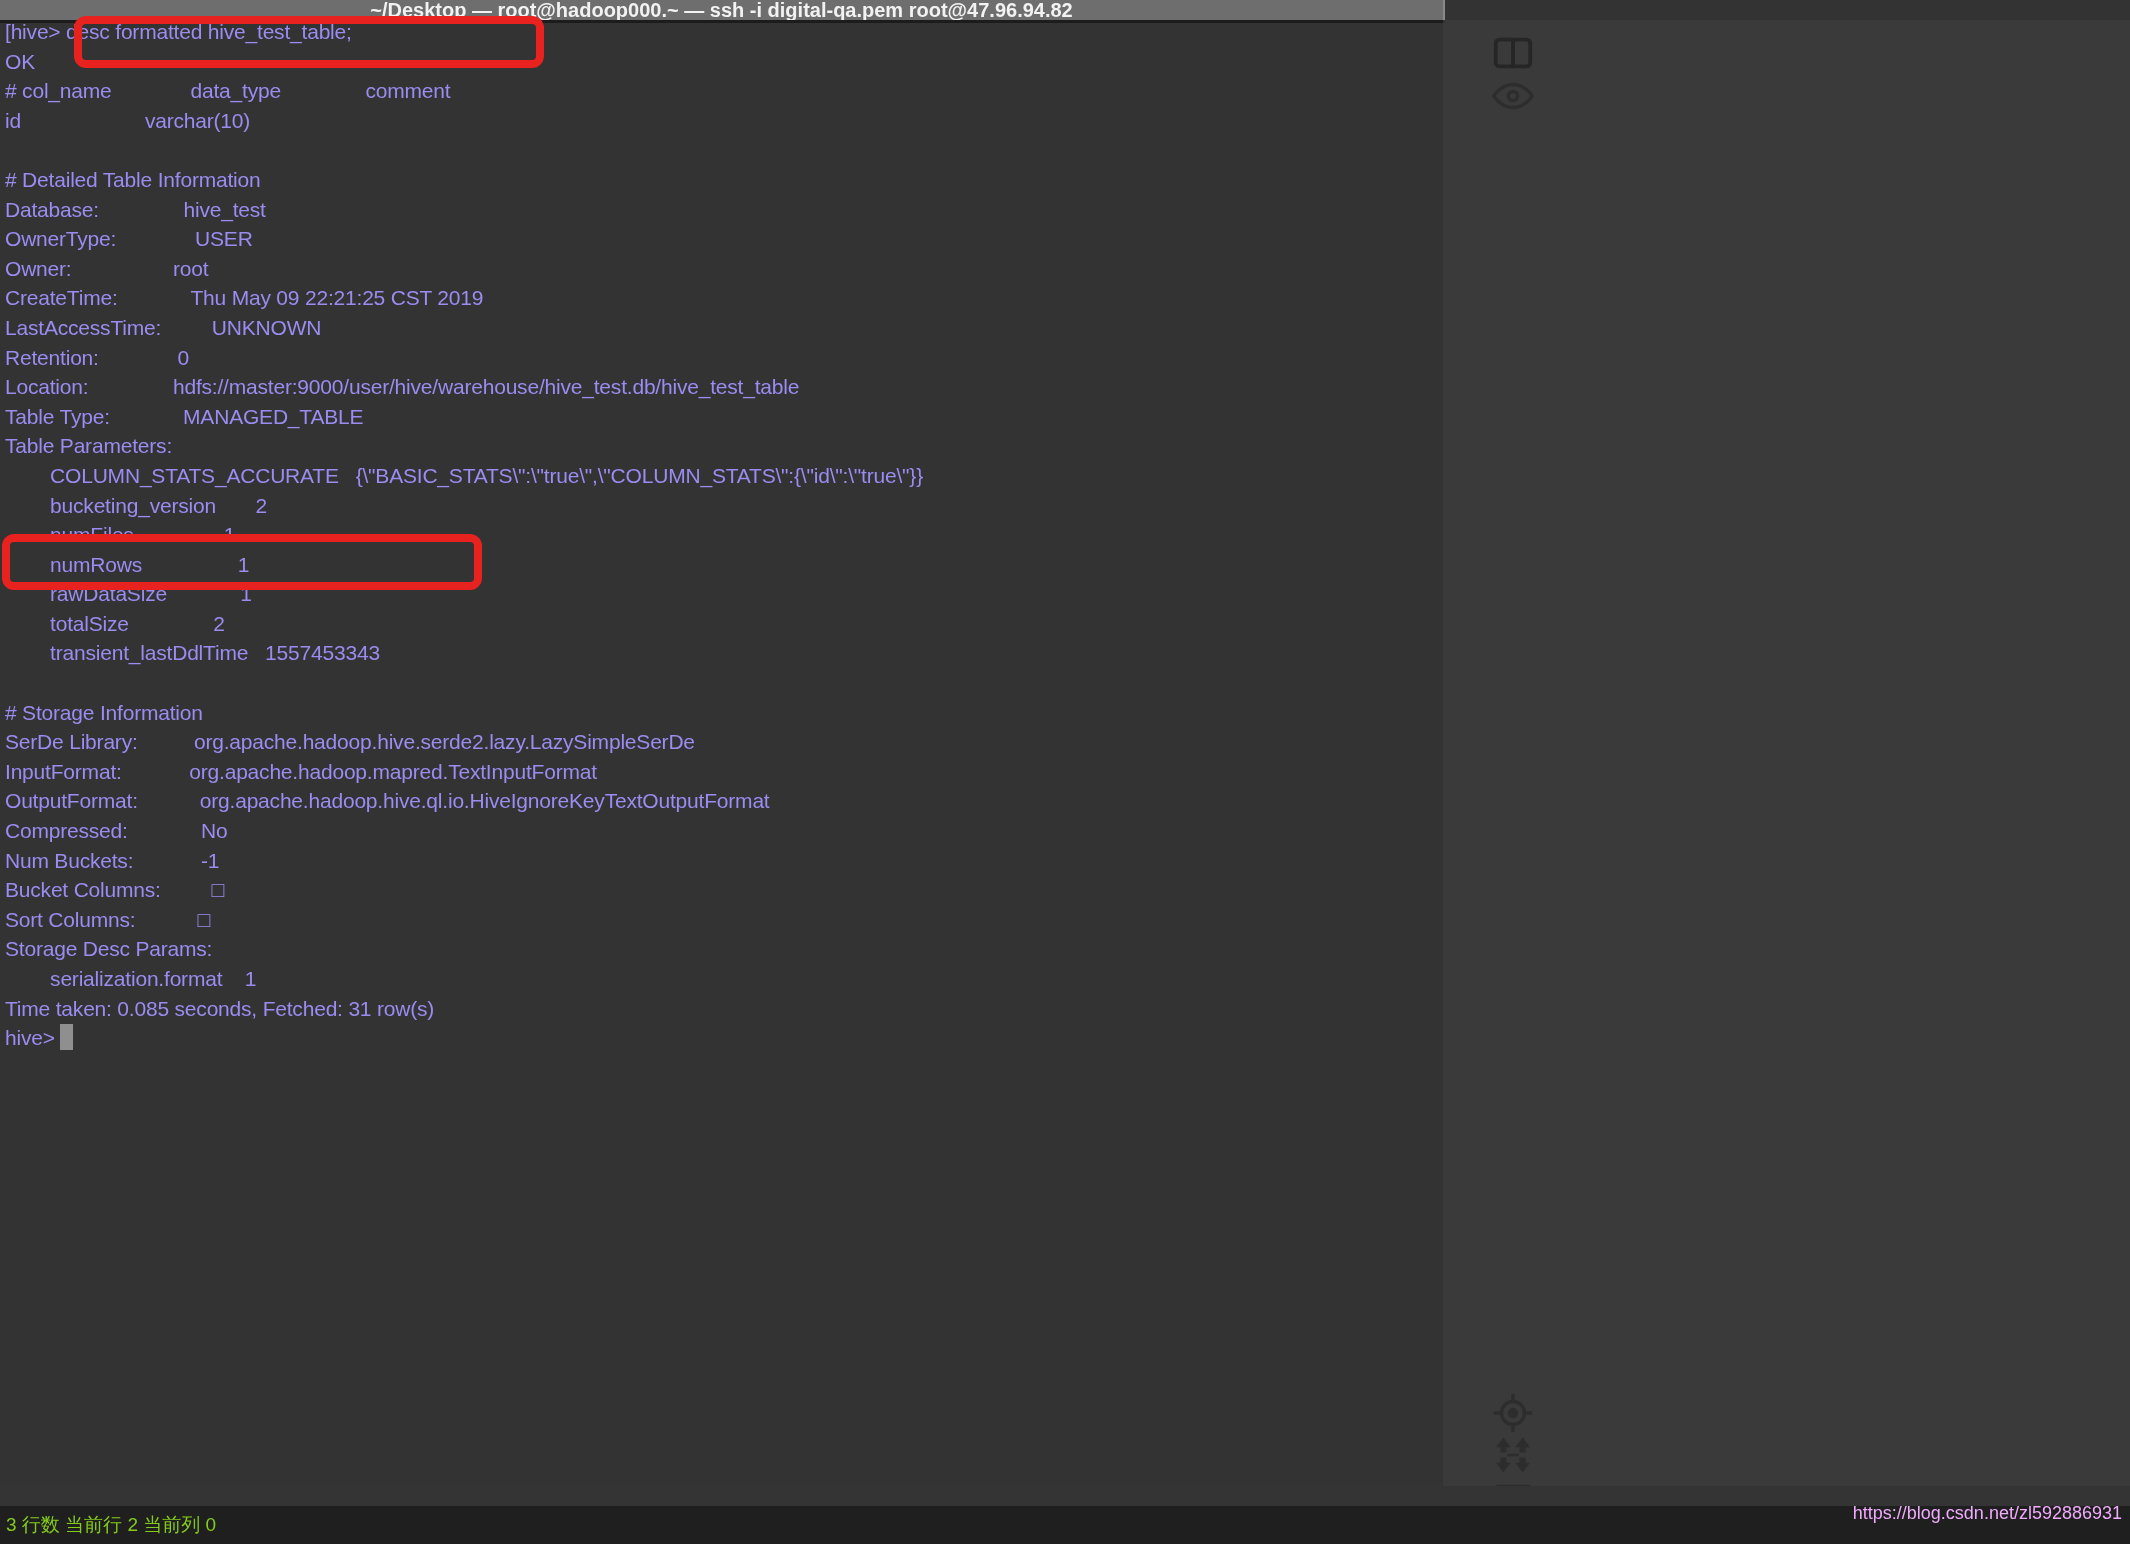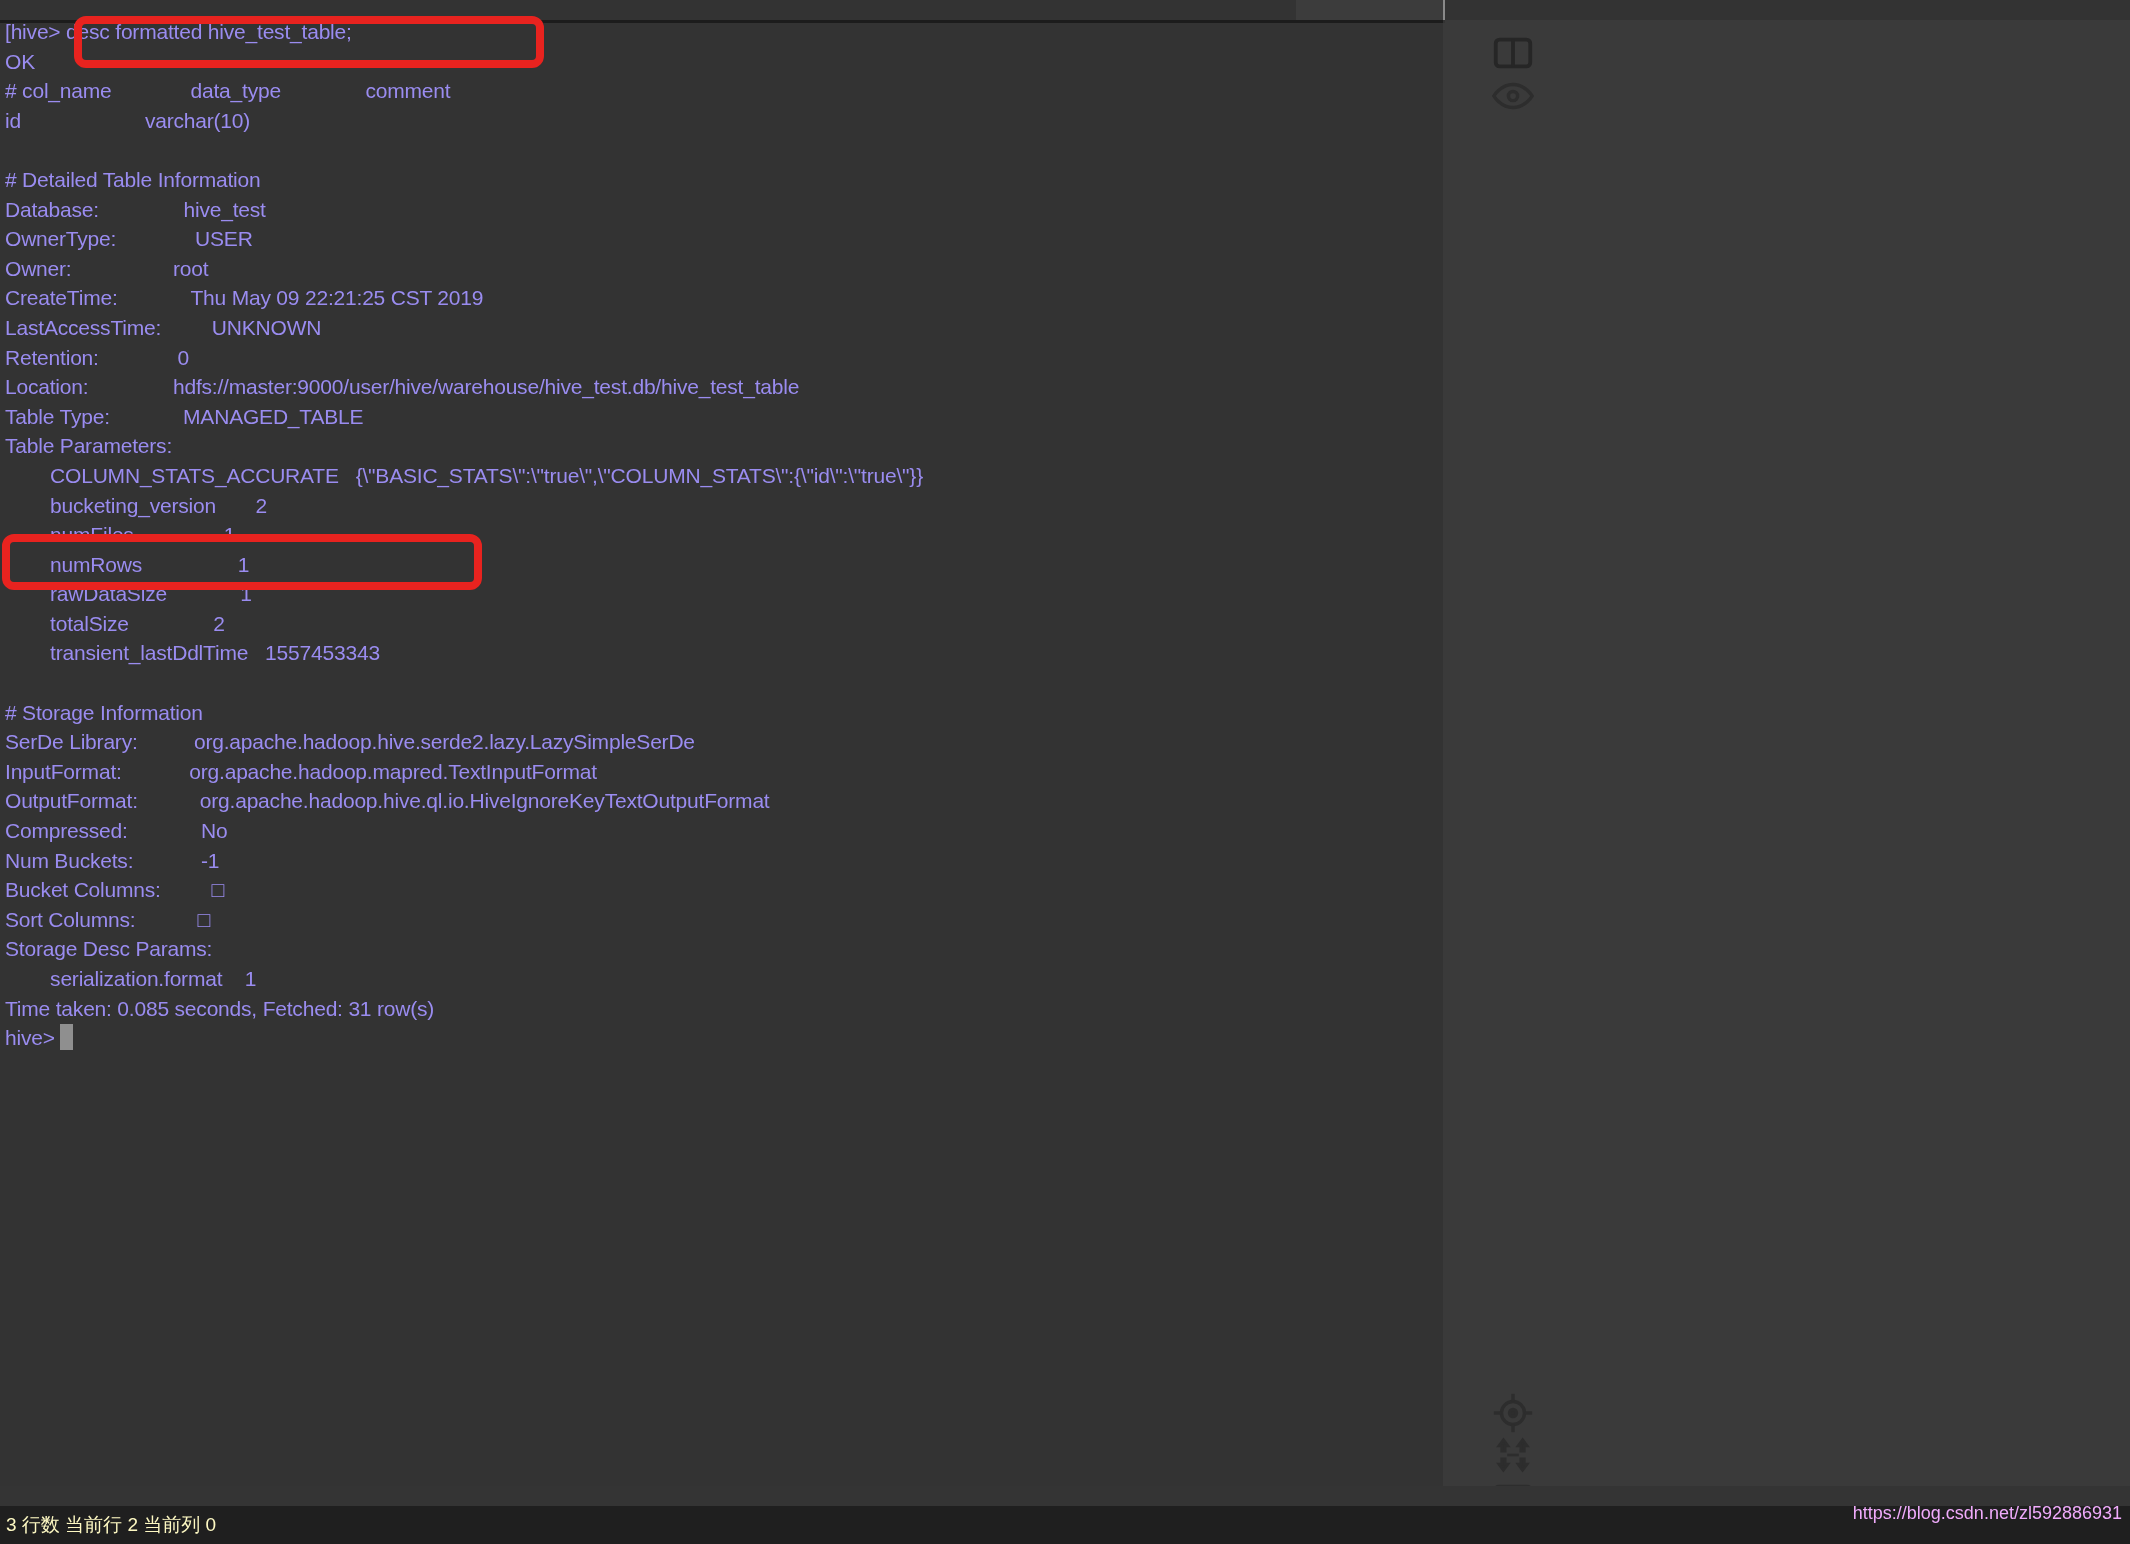--- a/index.html
+++ b/index.html
@@ -149,21 +149,21 @@
   }
 
   
   #statusbar {
     position: absolute;
     left: 0;
     top: 1506px;
     width: 2130px;
     height: 38px;
     background: #1f1f1f;
-    color: #fef9c3;
+    color: #84cc16;
     font-family: "Liberation Sans", sans-serif;
     font-size: 19px;
     line-height: 38px;
   }
   #statusbar-text {
     position: absolute;
     left: 6px;
     top: 0;
     white-space: nowrap;
   }
@@ -187,20 +187,21 @@
     height: 20px;
     background: #343434;
   }
 </style>
 </head>
 <body>
 
 <div id="screen">
 
   <div id="chrome-darkstrip"></div>
+  <div class="titlebar" id="titlebar-left">~/Desktop — root@hadoop000.~ — ssh -i digital-qa.pem root@47.96.94.82</div>
   <div id="titlebar-gap"></div>
   <div id="titlebar-underline"></div>
 
   <div id="right-pane"></div>
 
   <div id="terminal">
     <div id="term-lines" style="color: rgb(154, 140, 240);"><div class="line">[hive&gt; desc formatted hive_test_table;</div><div class="line">OK</div><div class="line"># col_name              data_type               comment</div><div class="line">id                      varchar(10)</div><div class="line"></div><div class="line"># Detailed Table Information</div><div class="line">Database:               hive_test</div><div class="line">OwnerType:              USER</div><div class="line">Owner:                  root</div><div class="line">CreateTime:             Thu May 09 22:21:25 CST 2019</div><div class="line">LastAccessTime:         UNKNOWN</div><div class="line">Retention:              0</div><div class="line">Location:               hdfs://master:9000/user/hive/warehouse/hive_test.db/hive_test_table</div><div class="line">Table Type:             MANAGED_TABLE</div><div class="line">Table Parameters:</div><div class="line">        COLUMN_STATS_ACCURATE   {\"BASIC_STATS\":\"true\",\"COLUMN_STATS\":{\"id\":\"true\"}}</div><div class="line">        bucketing_version       2</div><div class="line">        numFiles                1</div><div class="line">        numRows                 1</div><div class="line">        rawDataSize             1</div><div class="line">        totalSize               2</div><div class="line">        transient_lastDdlTime   1557453343</div><div class="line"></div><div class="line"># Storage Information</div><div class="line">SerDe Library:          org.apache.hadoop.hive.serde2.lazy.LazySimpleSerDe</div><div class="line">InputFormat:            org.apache.hadoop.mapred.TextInputFormat</div><div class="line">OutputFormat:           org.apache.hadoop.hive.ql.io.HiveIgnoreKeyTextOutputFormat</div><div class="line">Compressed:             No</div><div class="line">Num Buckets:            -1</div><div class="line">Bucket Columns:         □</div><div class="line">Sort Columns:           □</div><div class="line">Storage Desc Params:</div><div class="line">        serialization.format    1</div><div class="line">Time taken: 0.085 seconds, Fetched: 31 row(s)</div><div class="line"><span>hive&gt; </span><span class="cursor" style="background: rgb(143, 143, 143);"></span></div></div>
   </div>
 
   <div id="icon-rail"></div>

